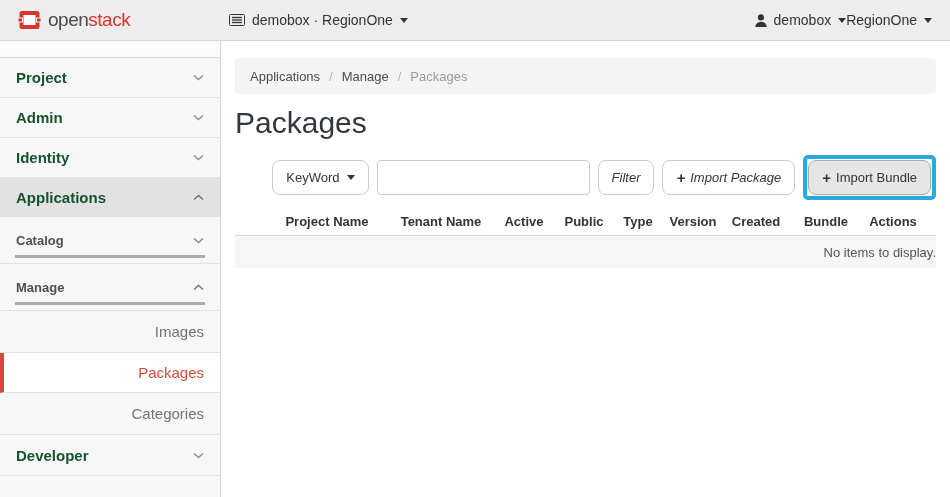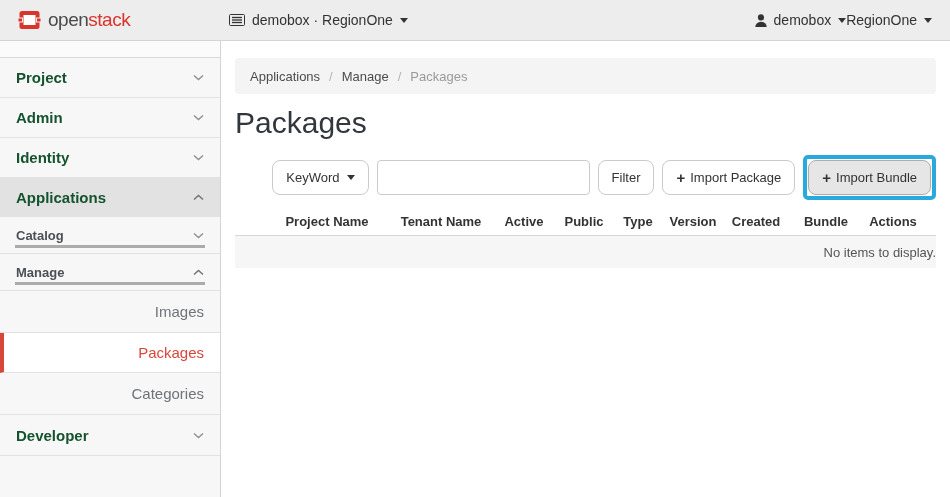--- a/index.html
+++ b/index.html
@@ -23,21 +23,21 @@
   .layout { display: flex; height: 456px; }
 
   
   .sidebar { width: 221px; background: #f7f7f7; border-right: 1px solid #d4d4d4;
     display: flex; flex-direction: column; }
   .side-row { display: flex; align-items: center; justify-content: space-between;
     padding: 0 16px; border-bottom: 1px solid #e2e2e2; flex: none; }
   .side-stub-top { height: 17px; background: #fbfbfb; border-bottom: 1px solid #d9d9d9; }
   .side-group { height: 40px; font-size: 15px; font-weight: bold; color: #14532d; cursor: pointer; }
   .side-group.expanded { background: #e2e2e2; height: 39px; }
-  .side-subhead { height: 37px; font-size: 13px; font-weight: bold; color: #4a5055;
+  .side-subhead { height: 47px; font-size: 13px; font-weight: bold; color: #4a5055;
     cursor: pointer; position: relative; }
   .side-subhead .underline { position: absolute; left: 15px; right: 15px; bottom: 5px;
     height: 3px; background: #ababab; }
   .side-link { height: 42px; justify-content: flex-end; font-size: 15px; color: #6f7479;
     cursor: pointer; }
   .side-link.active { height: 40px; background: #fff; border-left: 4px solid #d9463c;
     color: #d9463c; padding-right: 16px; }
   .side-stub-bottom { flex: 1; background: #f7f7f7; }
 
   
@@ -53,21 +53,21 @@
   .toolbar { margin-top: 15px; display: flex; justify-content: flex-end; align-items: center; }
   .btn { height: 35px; background: #fff; border: 1px solid #cbcbcb; border-radius: 8px;
     font-size: 13px; color: #333; display: inline-flex; align-items: center;
     justify-content: center; padding: 0 13px; cursor: pointer; white-space: nowrap;
     font-family: "Liberation Sans", sans-serif; }
   .btn .plus { font-weight: bold; font-size: 15px; margin-right: 5px; }
   .keyword-btn { gap: 7px; }
   .search-input { width: 213px; height: 35px; margin-left: 8px; border: 1px solid #cbcbcb;
     border-radius: 4px; padding: 0 10px; font-size: 13px;
     font-family: "Liberation Sans", sans-serif; }
-  .ml8 { margin-left: 8px; }
+  .ml8 { margin-left: 8px; font-style: italic; }
   .highlight-wrap { margin-left: 8px; border: 4px solid #29a9dc; border-radius: 5px;
     padding: 1px; background: #fff; }
   .import-bundle { background: #e6e6e6; border-color: #adadad; }
 
   
   .table-head { display: flex; margin-top: 9px; padding-left: 30px; }
   .table-head .col { height: 26px; line-height: 26px; text-align: center; font-size: 13px;
     font-weight: bold; color: #333; cursor: pointer; flex: none; }
   .c0 { width: 124px; } .c1 { width: 104px; } .c2 { width: 62px; } .c3 { width: 58px; }
   .c4 { width: 50px; } .c5 { width: 60px; } .c6 { width: 66px; } .c7 { width: 74px; }

